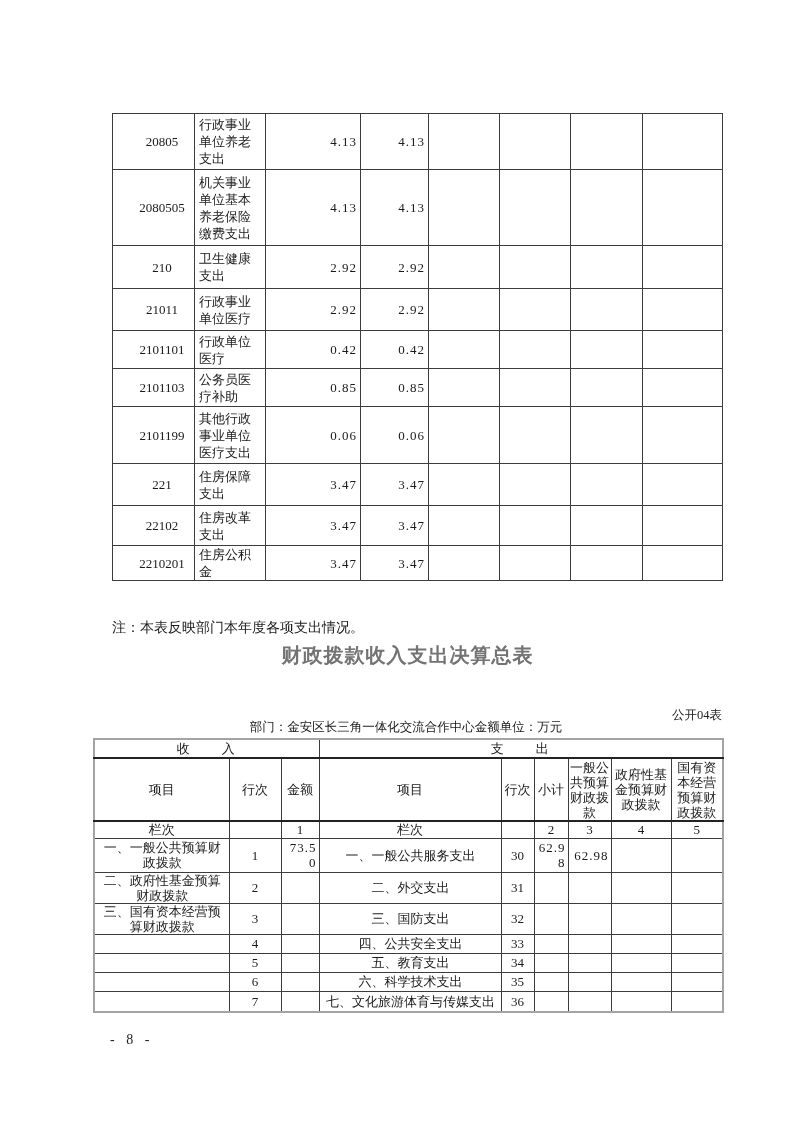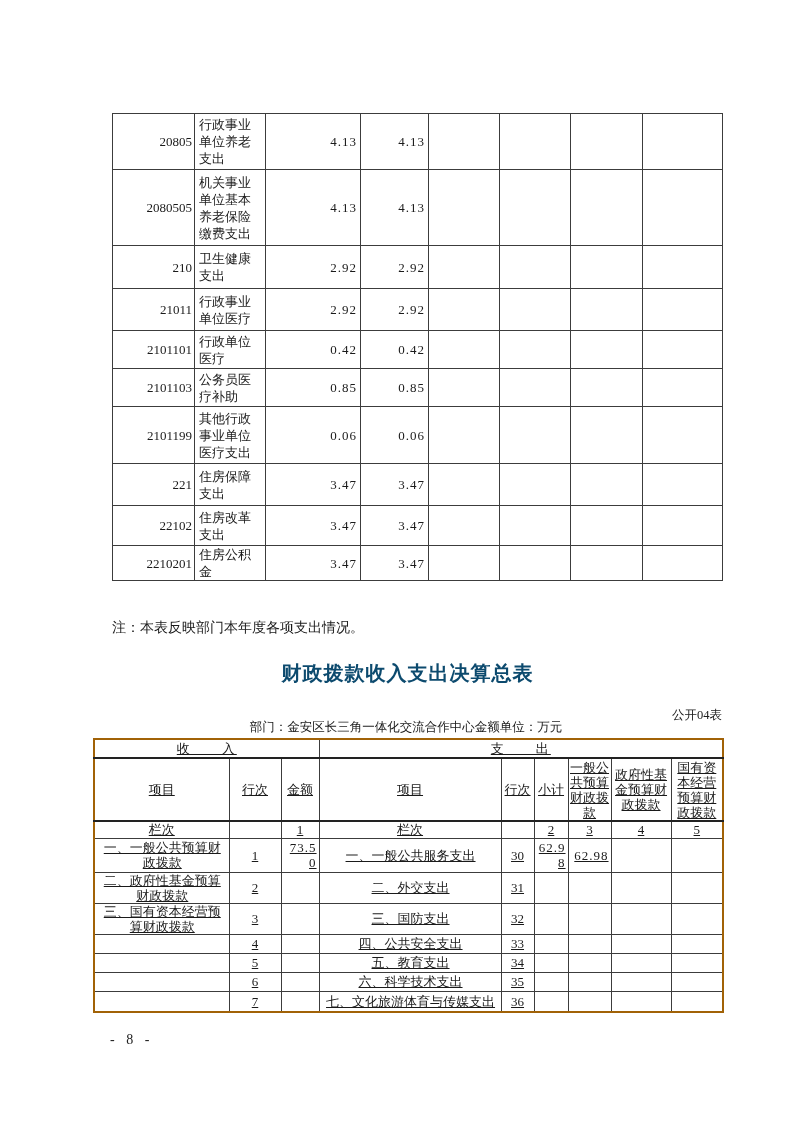--- a/index.html
+++ b/index.html
@@ -13,51 +13,50 @@
   
   table { border-collapse:collapse; table-layout:fixed; }
   .t1 {
     position:absolute; left:112px; top:113px; width:610px;
   }
   .t1 td {
     border:1px solid #3c3c3c;
     font-size:13px; line-height:17px;
     vertical-align:middle; overflow:hidden;
   }
-  .t1 td.code { text-align:right; padding:0 2px 0 19px; }
+  .t1 td.code { text-align:center; padding:0 2px 0 19px; }
   .t1 td.name { text-align:left; padding:0 4px; word-break:break-all; }
   .t1 td.num  { text-align:right; padding-right:3px; letter-spacing:1px; }
   .t1 td.e    { }
   
   .note {
     position:absolute; left:112px; top:619px;
     font-size:14px;
   }
   
   .title {
-    position:absolute; left:93px; top:660px; width:629px;
+    position:absolute; left:93px; top:642px; width:629px;
     text-align:center;
     font-family:Liberation Sans, sans-serif;
     font-weight:bold; font-size:20px; letter-spacing:1px;
-    color:#0c4a6e;
+    color:#737373;
   }
   .formno {
     position:absolute; left:93px; top:707px; width:629px;
     text-align:right; font-size:12.5px;
   }
   .dept-row {
     position:absolute; left:90px; top:719px; width:632px;
     display:flex; justify-content:center;
     font-size:12.5px;
   }
   
   .t2 {
     position:absolute; left:93px; top:738px; width:629px;
-    border:2px solid #a16207;
-    text-decoration:underline;
+    border:2px solid #a3a3a3;
   }
   .t2 td {
     border:1px solid #3c3c3c;
     font-size:13px; line-height:15px;
     text-align:center; vertical-align:middle;
     padding:0 1px; word-break:break-all; overflow:hidden;
   }
   .t2 tr.h1 td { border-bottom:2px solid #222; letter-spacing:2px; }
   .t2 tr.h2 td { border-bottom:2px solid #222; }
   .t2 td.left { text-align:center; padding:0 2px 0 3px; }

